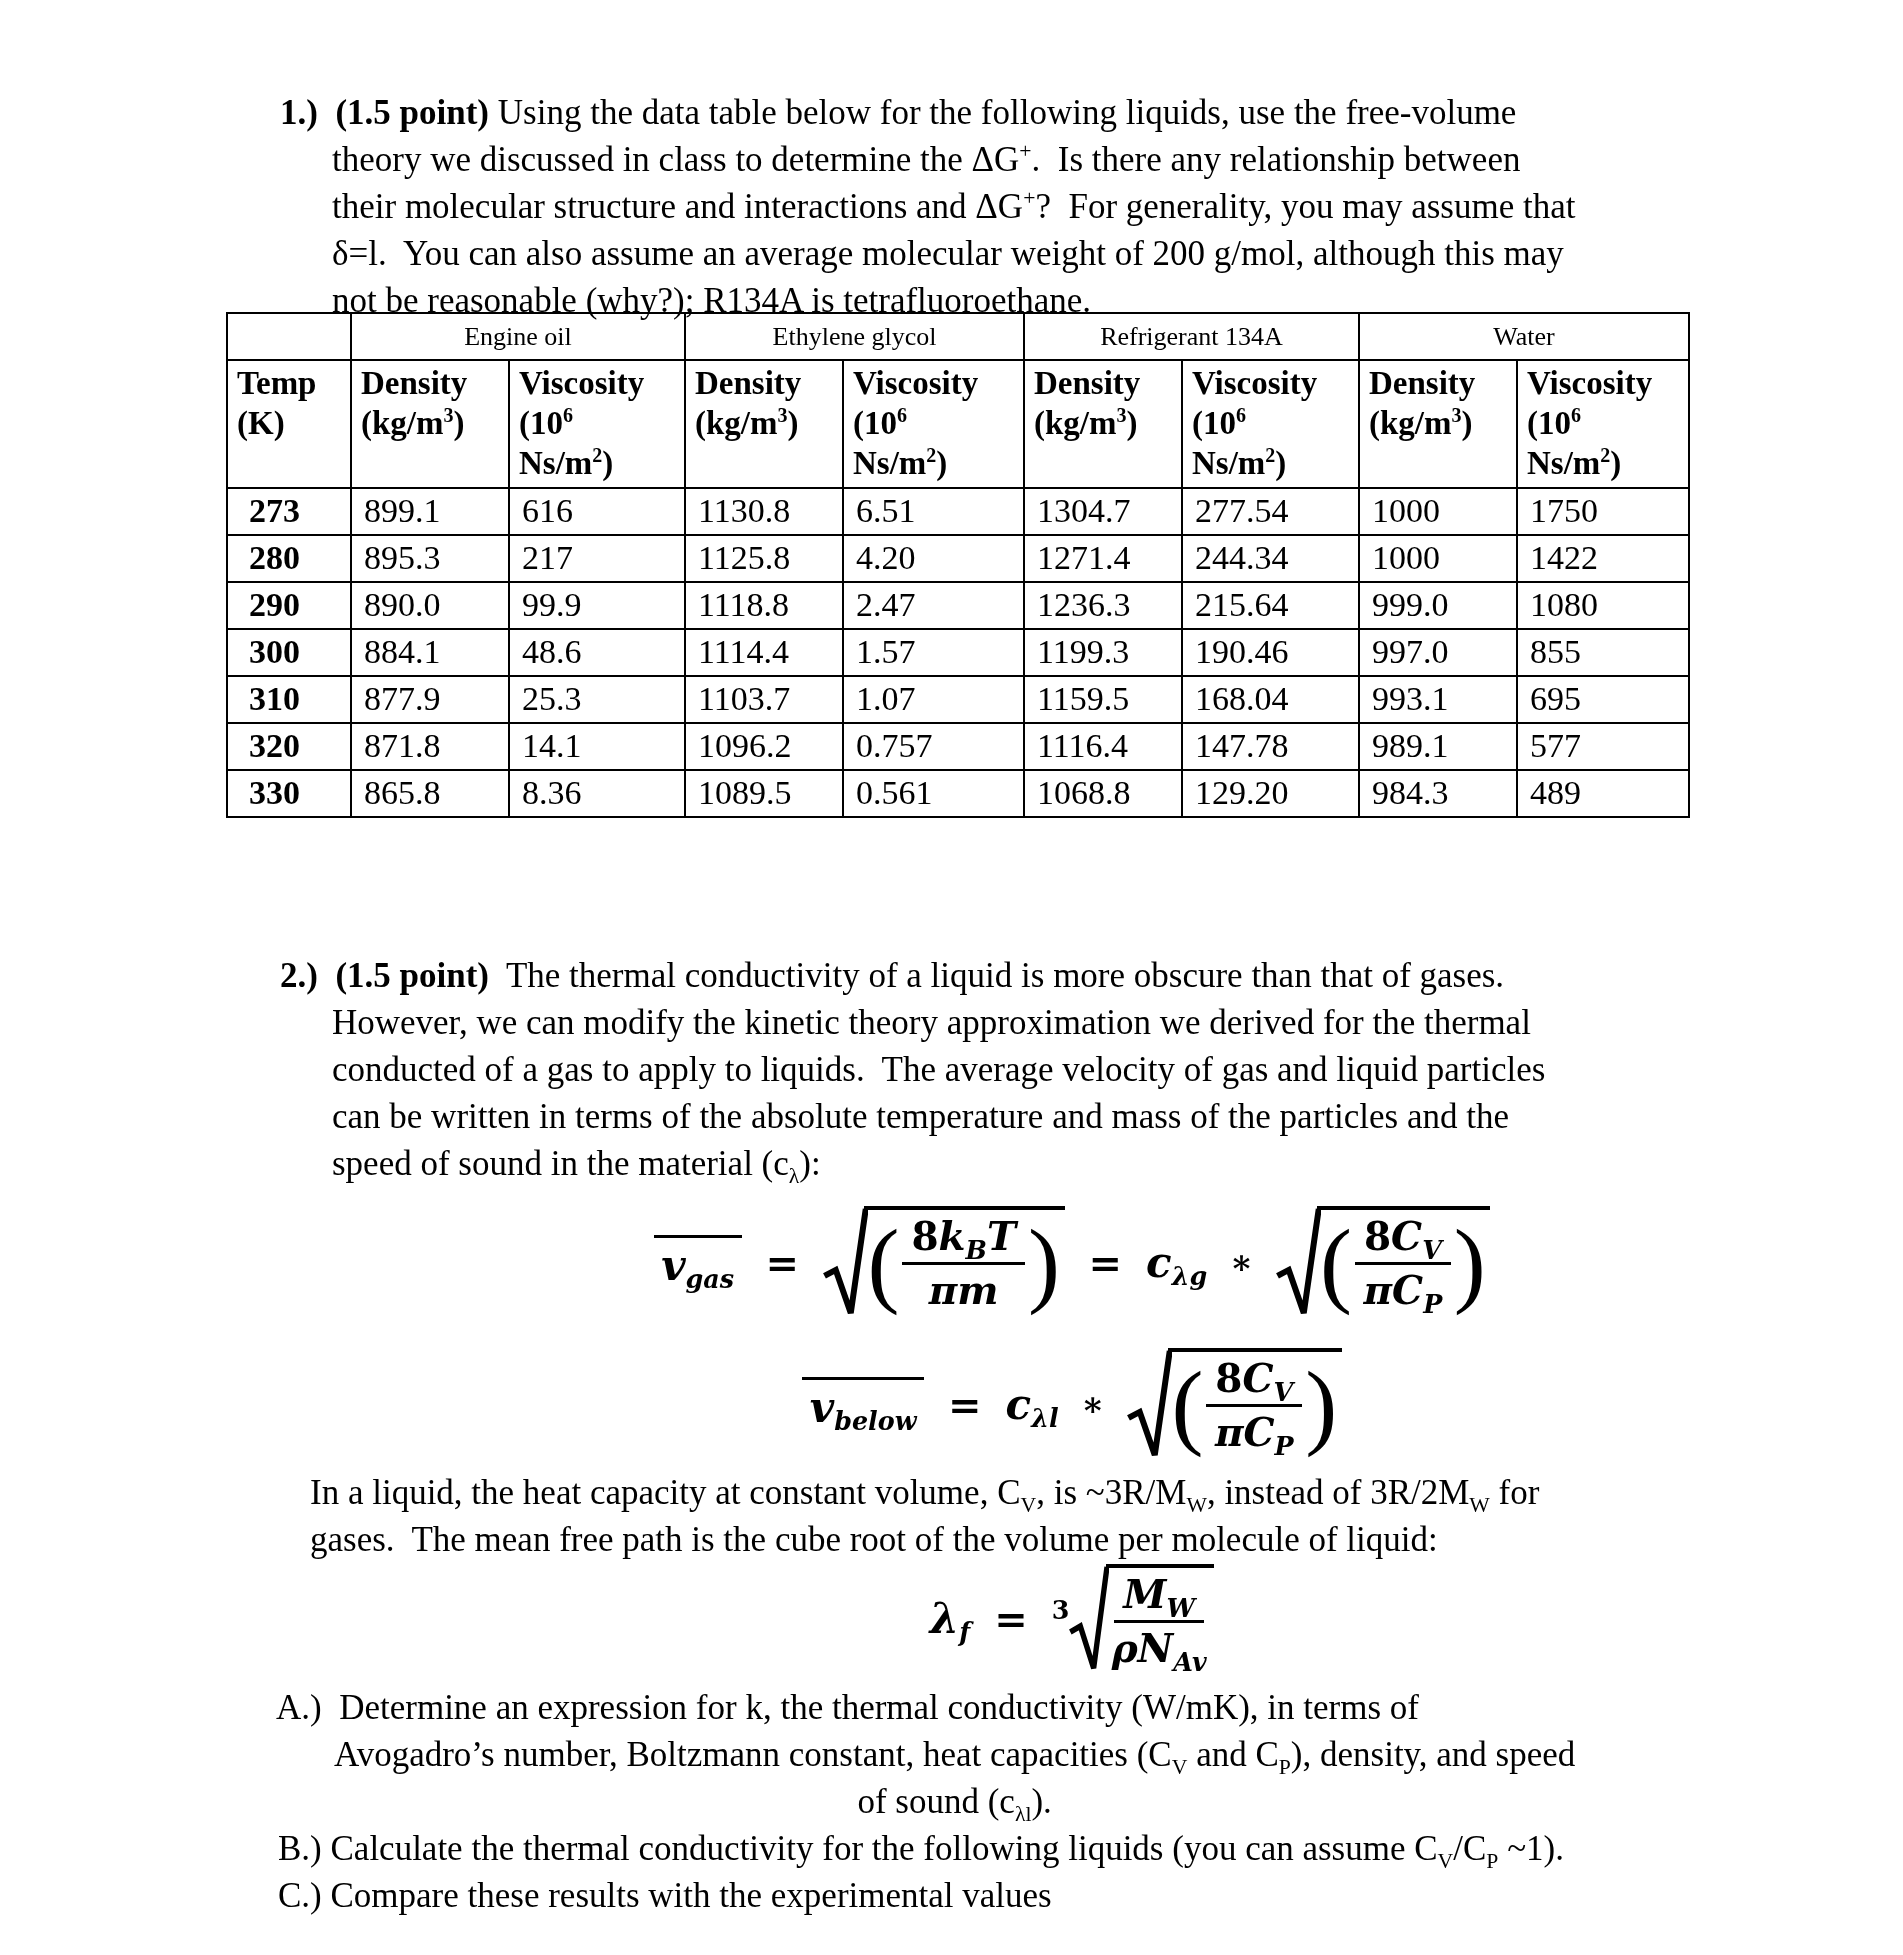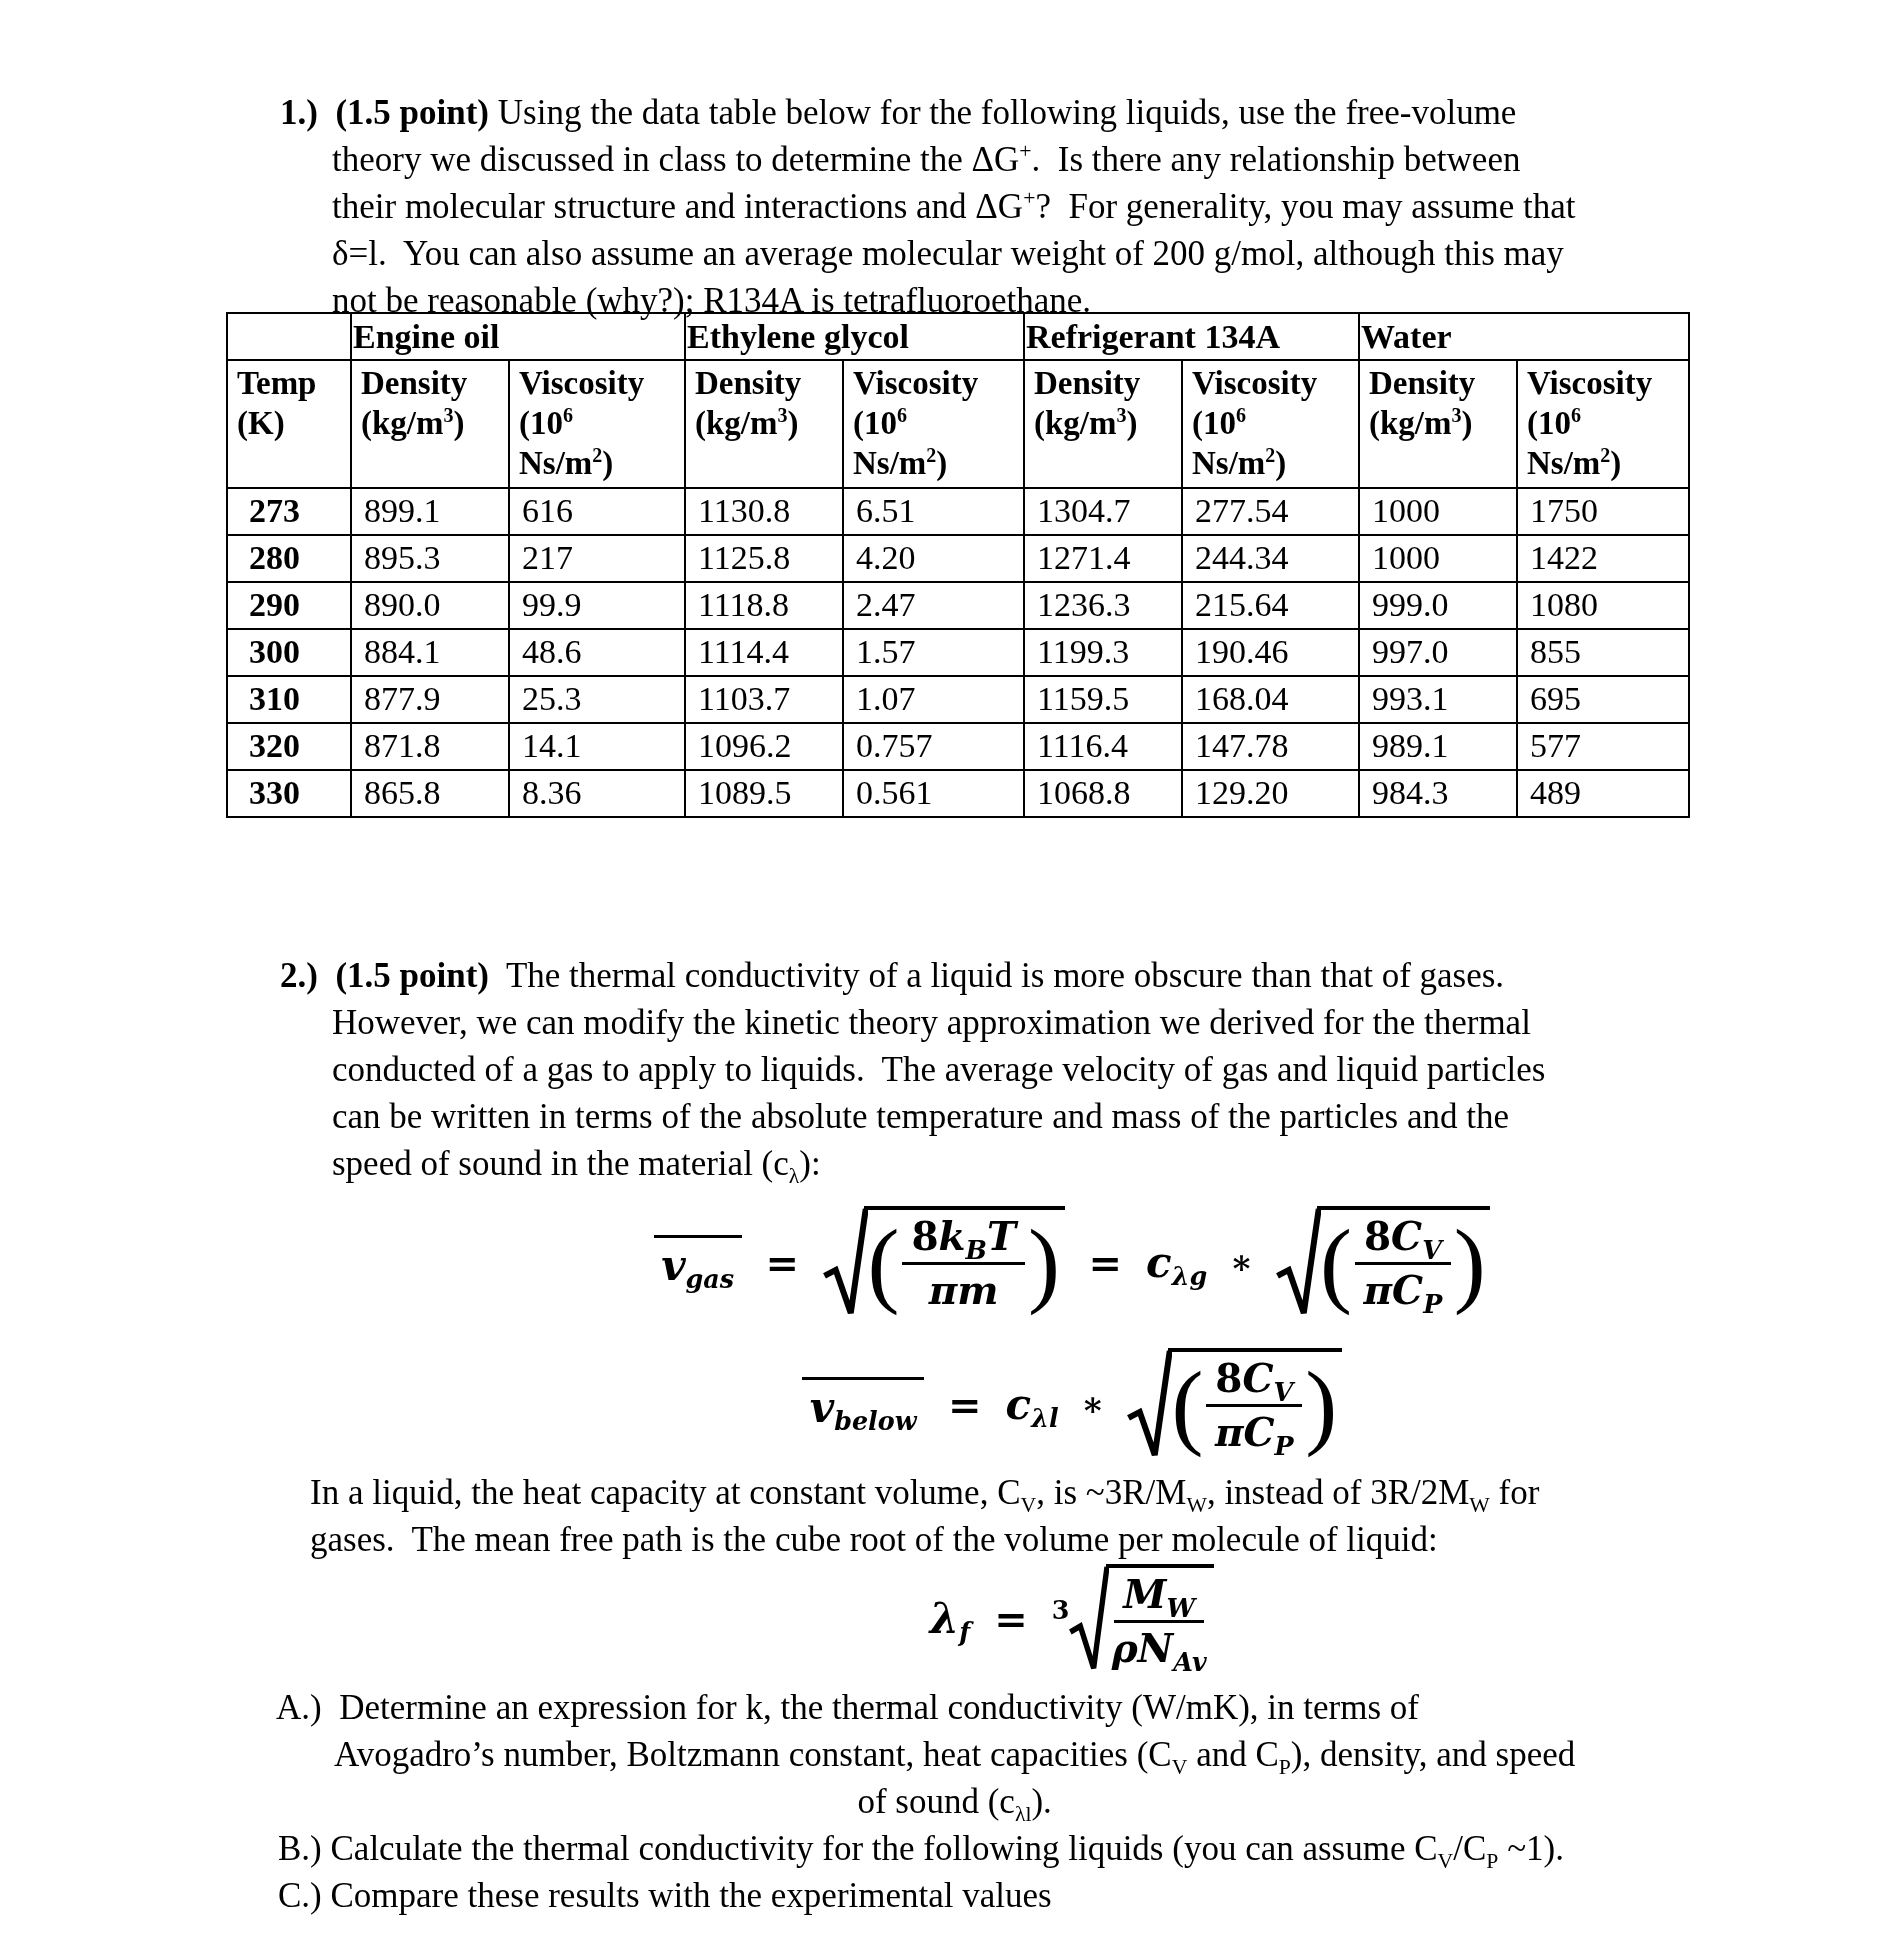--- a/index.html
+++ b/index.html
@@ -10,21 +10,21 @@
   .cont{padding-left:52px;}
   .contA{padding-left:58px;text-align:center;}
   b,.bold{font-weight:bold;}
   .sup{font-size:21.7px;vertical-align:super;line-height:0;}
   .sb{font-size:21.7px;vertical-align:sub;line-height:0;}
 
   
   #tablewrap{position:absolute;left:226px;top:312px;}
   table{border-collapse:collapse;table-layout:fixed;border:2.2px solid #000;}
   td{border:2.2px solid #000;overflow:hidden;vertical-align:middle;}
-  .grow td{height:43px;font-weight:bold;font-size:34px;}
+  .grow td{height:43px;text-align:center;font-weight:normal;font-size:26px;}
   .hrow td{height:124px;vertical-align:top;font-weight:bold;font-size:33px;line-height:40px;padding:1.5px 3px 0 9px;white-space:nowrap;}
   .drow td{height:45px;font-size:34px;padding:0 0 0 12px;white-space:nowrap;}
   .drow td.tempc{font-weight:bold;padding-left:21px;}
   .hsup{font-size:20px;vertical-align:super;line-height:0;}
 
   
   .eq{position:absolute;left:280px;width:1404px;display:flex;justify-content:center;align-items:center;padding-left:90px;
       font-family:"DejaVu Serif", serif;font-weight:bold;gap:12px;}
   .iv{font-style:italic;font-weight:bold;}
   .upr{font-weight:bold;}

